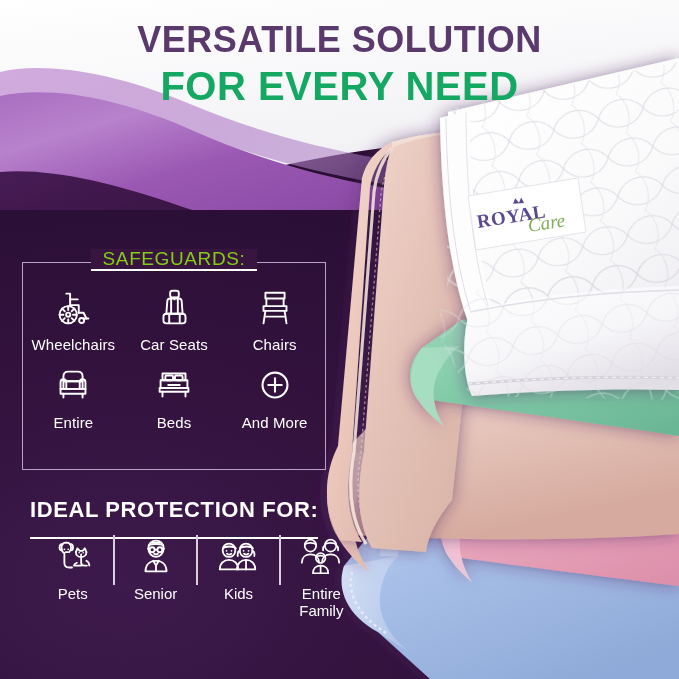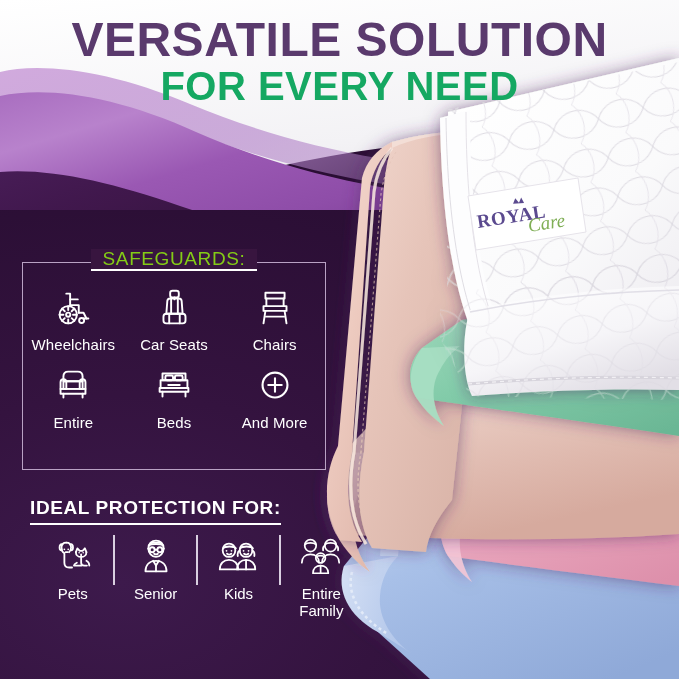--- a/index.html
+++ b/index.html
@@ -25,21 +25,21 @@
   }
   .topwhite svg { display:block; }
 
   
   .headline {
     position:absolute; left:0; top:18px; width:679px;
     text-align:center; z-index:6;
   }
   .headline .l1 {
     display:block;
-    font-size:48px; line-height:44px;
+    font-size:36px; line-height:44px;
     font-weight:700; letter-spacing:0.5px;
     color:#5a3a6d;
   }
   .headline .l2 {
     display:block;
     font-size:40px; line-height:44px;
     font-weight:700; letter-spacing:0.5px;
     color:#15a862;
     margin-top:2px;
   }
@@ -81,24 +81,24 @@
   .sg-cell .lb {
     color:#ffffff; font-size:15px; margin-top:5px;
     letter-spacing:0.1px; white-space:nowrap;
   }
 
   
   .ideal-title {
     position:absolute; left:30px; top:497px; z-index:8;
   }
   .ideal-title span {
-    color:#ffffff; font-size:19px; font-weight:700;
+    color:#ffffff; font-size:22px; font-weight:700;
     letter-spacing:0.6px;
     border-bottom:2px solid #ffffff;
-    padding-bottom:4px; display:inline-block;
+    padding-bottom:14px; display:inline-block;
   }
   .ideal-row {
     position:absolute; left:32px; top:533px;
     width:330px; height:110px; z-index:8;
     display:flex; align-items:flex-start;
   }
   .ideal-item {
     flex:1 1 0; display:flex; flex-direction:column;
     align-items:center; position:relative;
   }

